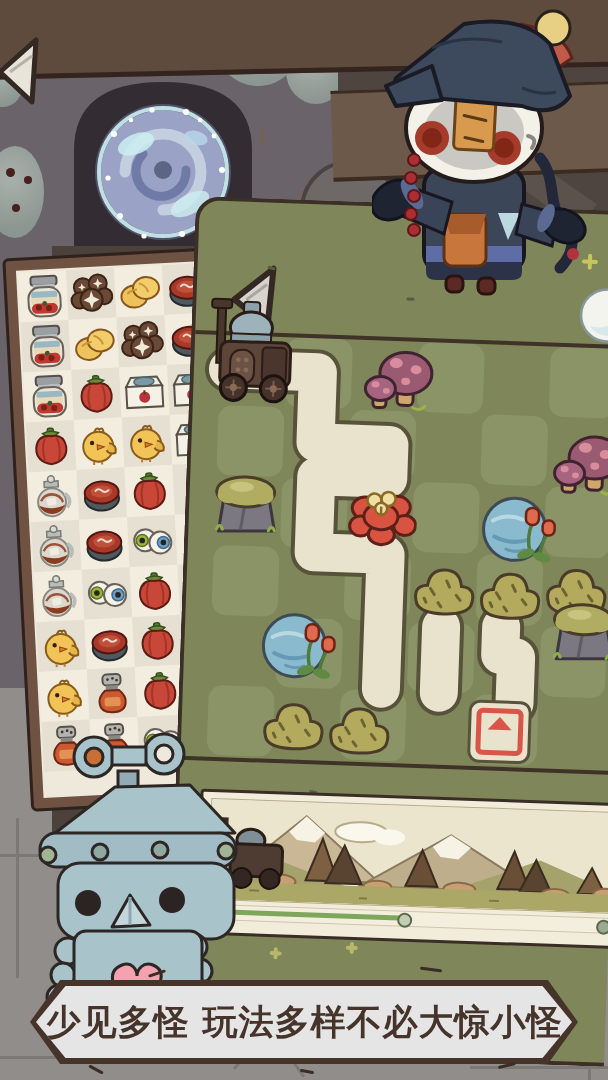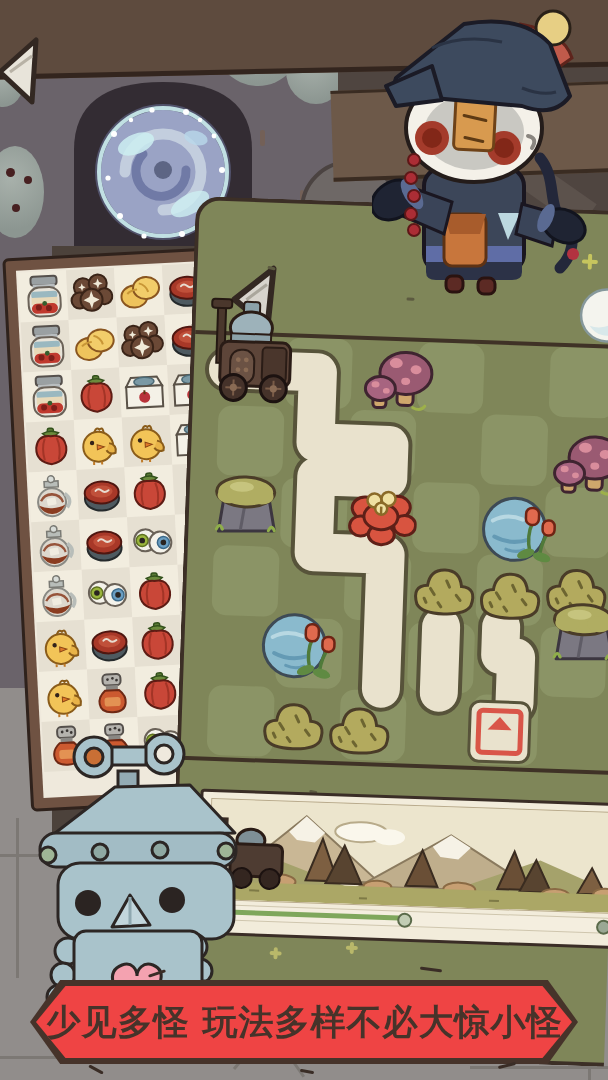--- a/index.html
+++ b/index.html
@@ -64,21 +64,21 @@
   .slider .fill{position:absolute;left:3px;top:4px;height:5px;background:#7fa75c;border-radius:3px;}
   .knob{position:absolute;top:1px;width:11px;height:11px;border-radius:50%;
         background:#c2cdb4;border:2px solid #5a6a4a;}
 
   
   .caption{left:30px;top:980px;width:548px;height:84px;
            clip-path:polygon(0 50%,5.5% 0,94.5% 0,100% 50%,94.5% 100%,5.5% 100%);
            background:#46332a;}
   .caption-in{position:absolute;left:6px;top:6px;right:6px;bottom:6px;
               clip-path:polygon(0 50%,5.5% 0,94.5% 0,100% 50%,94.5% 100%,5.5% 100%);
-              background:#ef4444;display:flex;align-items:center;justify-content:center;}
+              background:#e5e5e5;display:flex;align-items:center;justify-content:center;}
   .caption-text{font-size:35px;font-weight:bold;color:#46332a;letter-spacing:1px;white-space:nowrap;}
   .mark{position:absolute;background:#3a2d26;border-radius:2px;}
 
   .plane{left:-4px;top:36px;}
 </style>
 </head>
 <body>
 
 <div class="stage">
 

